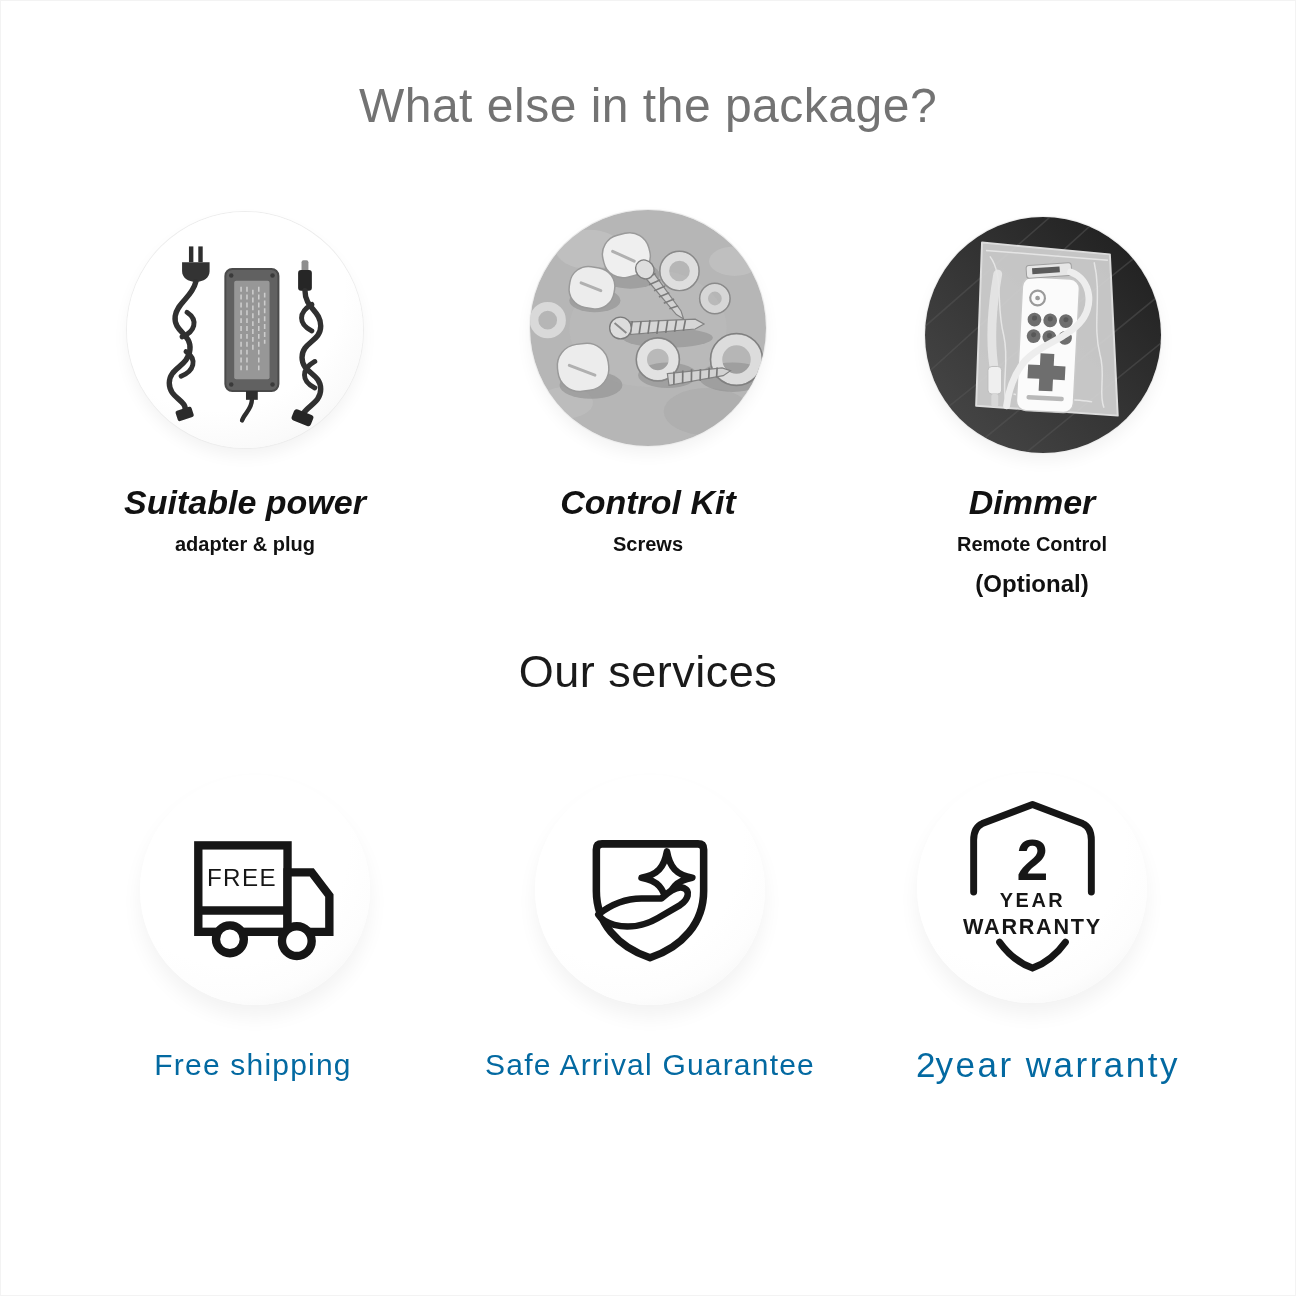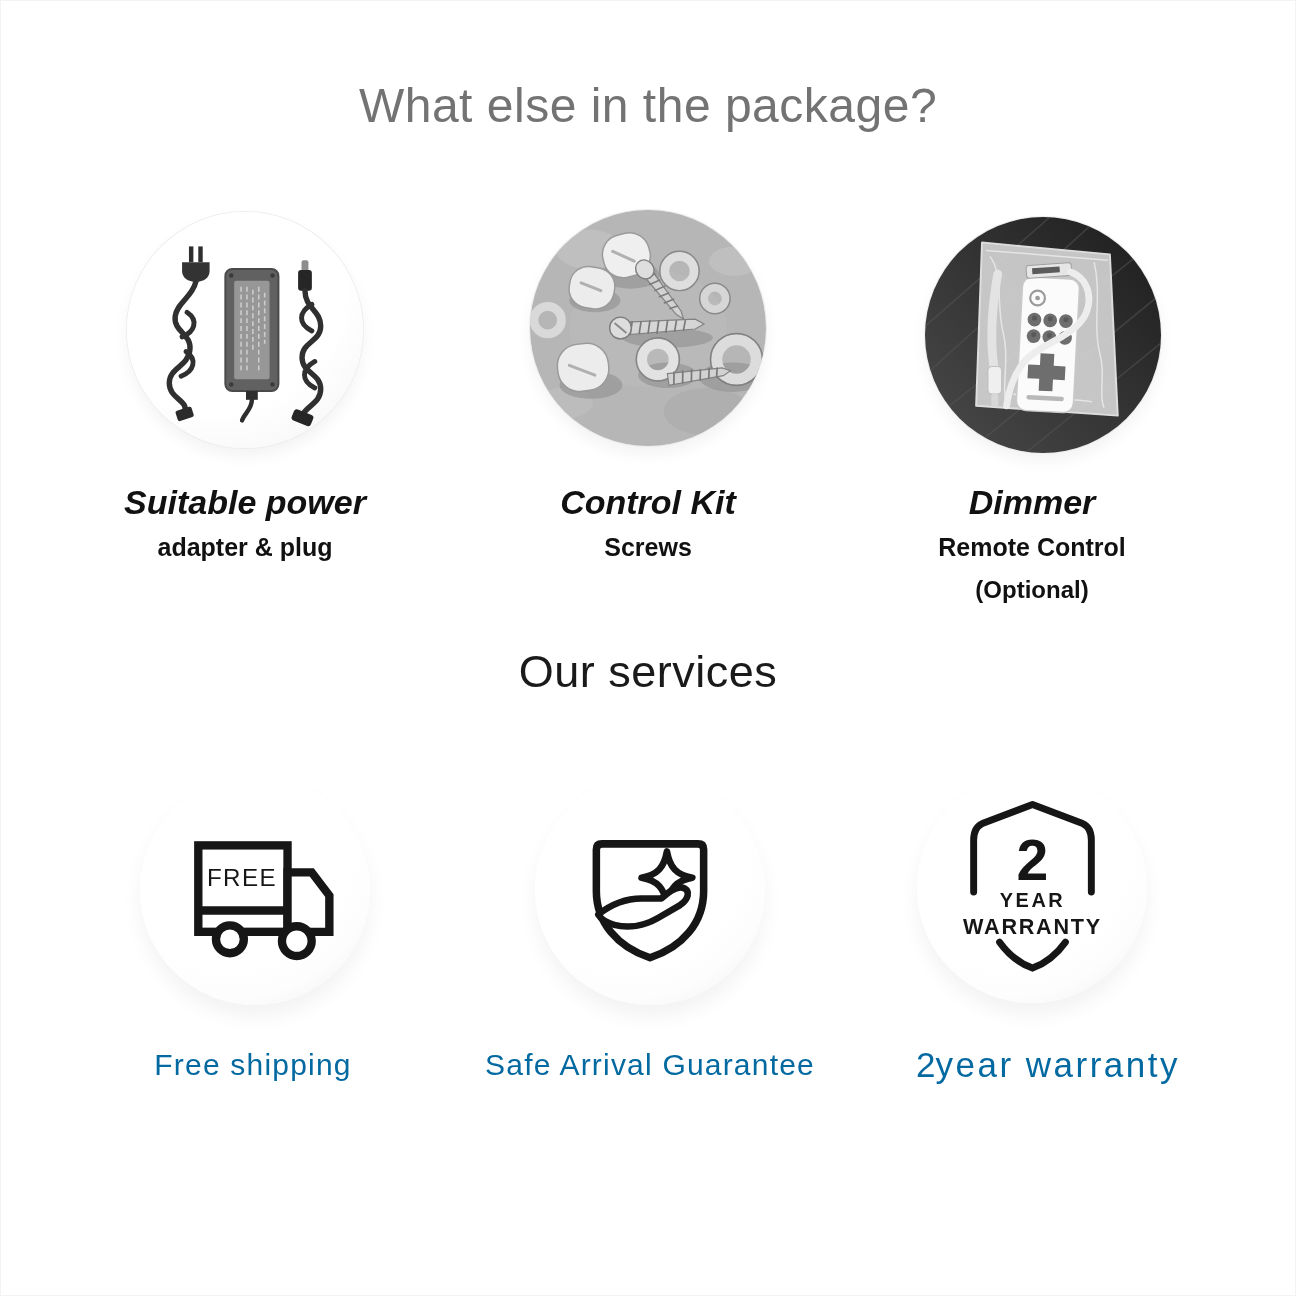--- a/index.html
+++ b/index.html
@@ -32,21 +32,21 @@
     width:236px;height:236px;border-radius:50%;
     overflow:hidden;
     box-shadow:0 0 0 1px #ededed, 0 8px 16px rgba(0,0,0,0.05);
     background:radial-gradient(circle at 38% 30%, #ffffff 58%, #fafafa 76%, #f0f0f0 92%, #e7e7e7 100%);
   }
   .photo-circle svg{display:block;width:100%;height:100%;}
 
   
   .pkg-label{width:420px;}
   .pkg-title{font-size:34px;font-weight:700;color:#111;line-height:1.1;font-style:italic;}
-  .pkg-sub{font-size:25px;font-weight:700;color:#111;margin-top:12px;}
+  .pkg-sub{font-size:20px;font-weight:700;color:#111;margin-top:12px;}
   .pkg-note{font-size:24px;font-weight:700;color:#111;margin-top:14px;}
 
   
   .service-circle{
     width:230px;height:230px;border-radius:50%;
     background:radial-gradient(circle at 38% 30%, #ffffff 56%, #fdfdfd 72%, #f3f3f3 90%, #e9e9e9 100%);
     box-shadow:0 12px 20px rgba(0,0,0,0.05);
     display:flex;align-items:center;justify-content:center;
   }
   .service-label{

